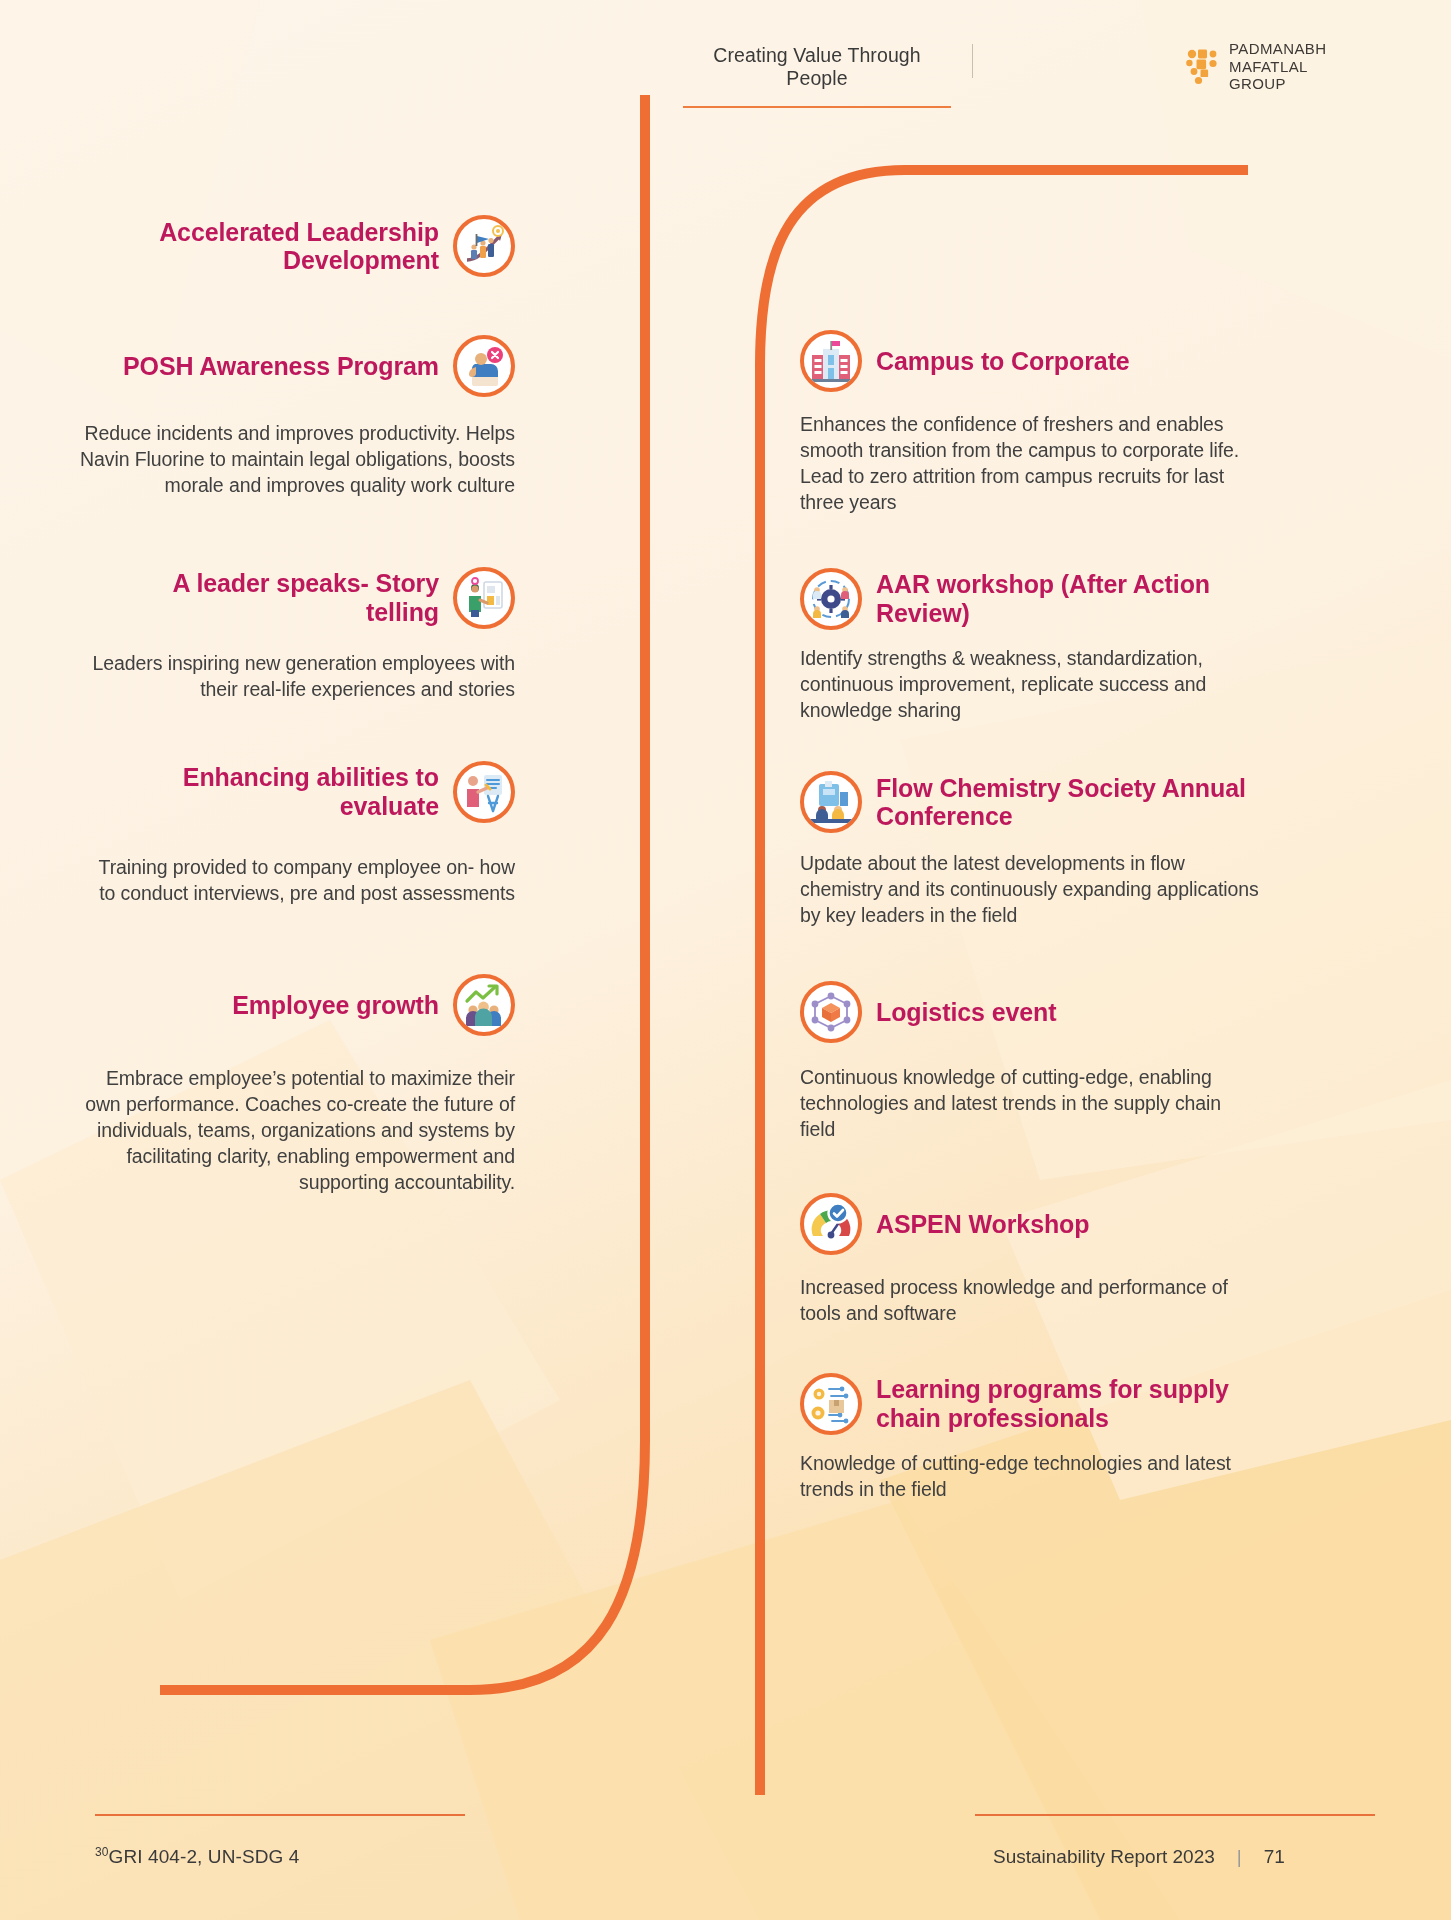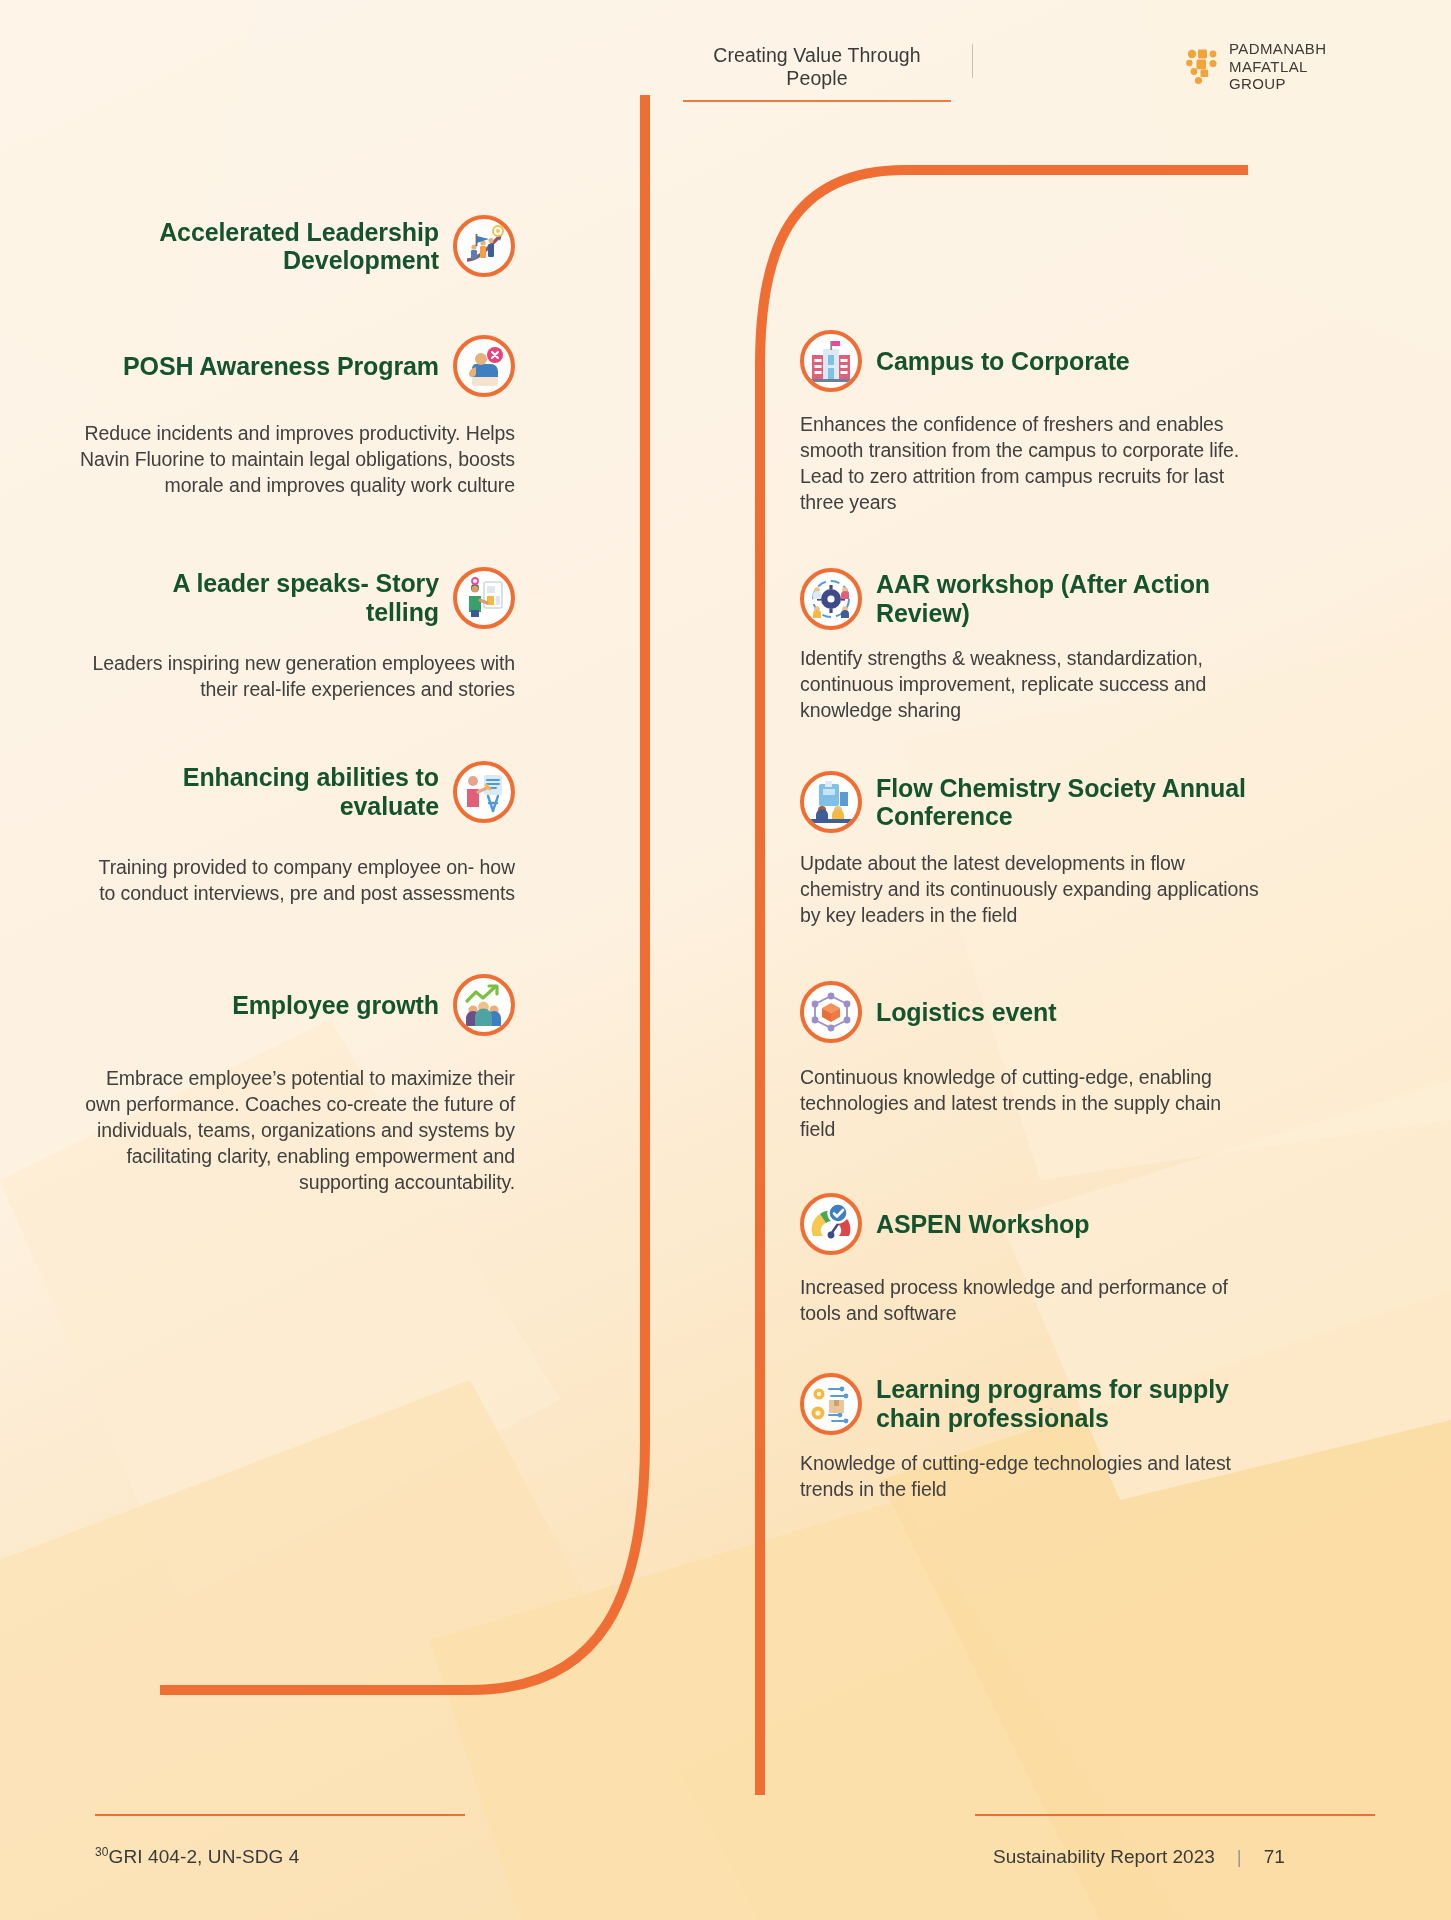--- a/index.html
+++ b/index.html
@@ -13,21 +13,21 @@
   .bg svg{display:block;width:1451px;height:1920px;}
 
   
   .flow{position:absolute;inset:0;z-index:1;pointer-events:none;}
 
   
   .header{position:absolute;top:0;left:0;width:1451px;height:110px;z-index:5;}
   .hdr-tag{
     position:absolute;left:683px;top:44px;width:268px;
     font-size:19.5px;color:#3a3a3a;letter-spacing:.1px;
-    text-align:center;padding-bottom:10px;border-bottom:2px solid #ef7d3f;
+    text-align:center;padding-bottom:16px;border-bottom:2px solid #ef7d3f;
   }
   .hdr-div{position:absolute;left:972px;top:44px;width:1px;height:34px;background:#c9bfae;}
   .logo{position:absolute;left:1186px;top:40px;display:flex;align-items:center;gap:11px;}
   .logo-mark{width:32px;height:38px;flex:0 0 auto;}
   .logo-text{font-size:15px;line-height:1.17;color:#3d3935;letter-spacing:.4px;}
 
   
   .col-left{position:absolute;left:80px;top:215px;width:435px;z-index:4;}
   .col-right{position:absolute;left:800px;top:330px;width:460px;z-index:4;}
 
@@ -35,21 +35,21 @@
   .item.right{display:block;}
 
   
   .ttl-row{display:flex;align-items:center;gap:14px;}
   .item.left .ttl-row{justify-content:flex-end;}
   .item.left .ttl{text-align:right;}
   .item.right .ttl-row{justify-content:flex-start;}
   .item.right .ttl{text-align:left;}
 
   .ttl{
-    font-size:25px;font-weight:bold;color:#14532d;line-height:1.14;
+    font-size:25px;font-weight:bold;color:#be185d;line-height:1.14;
     letter-spacing:-.1px;
   }
   .item.left .ttl{max-width:330px;}
   .item.right .ttl{max-width:395px;}
 
   .badge{
     width:62px;height:62px;flex:0 0 auto;border-radius:50%;
     background:#fff;border:4px solid #ef6e33;box-sizing:border-box;
     display:flex;align-items:center;justify-content:center;overflow:hidden;
   }

